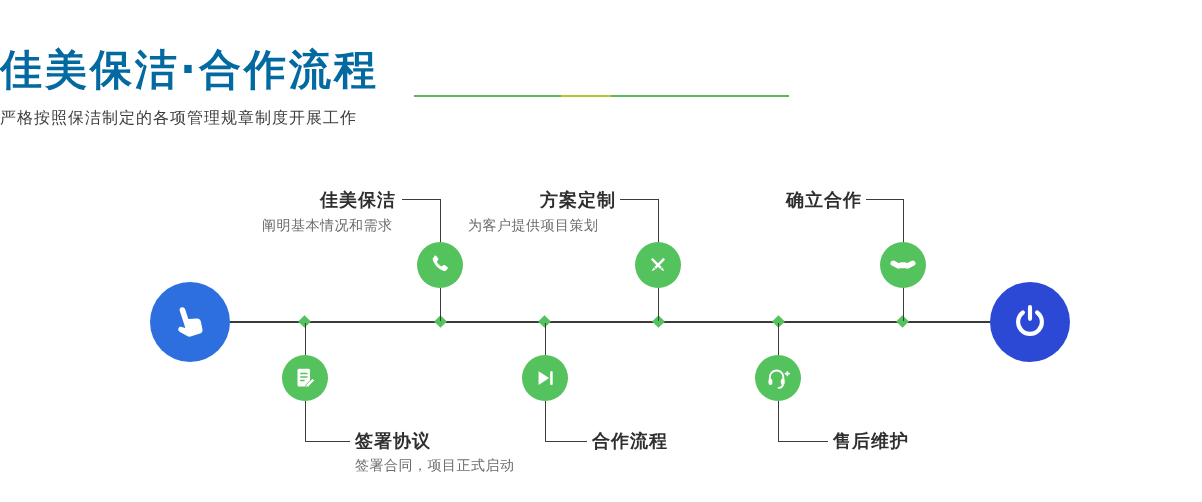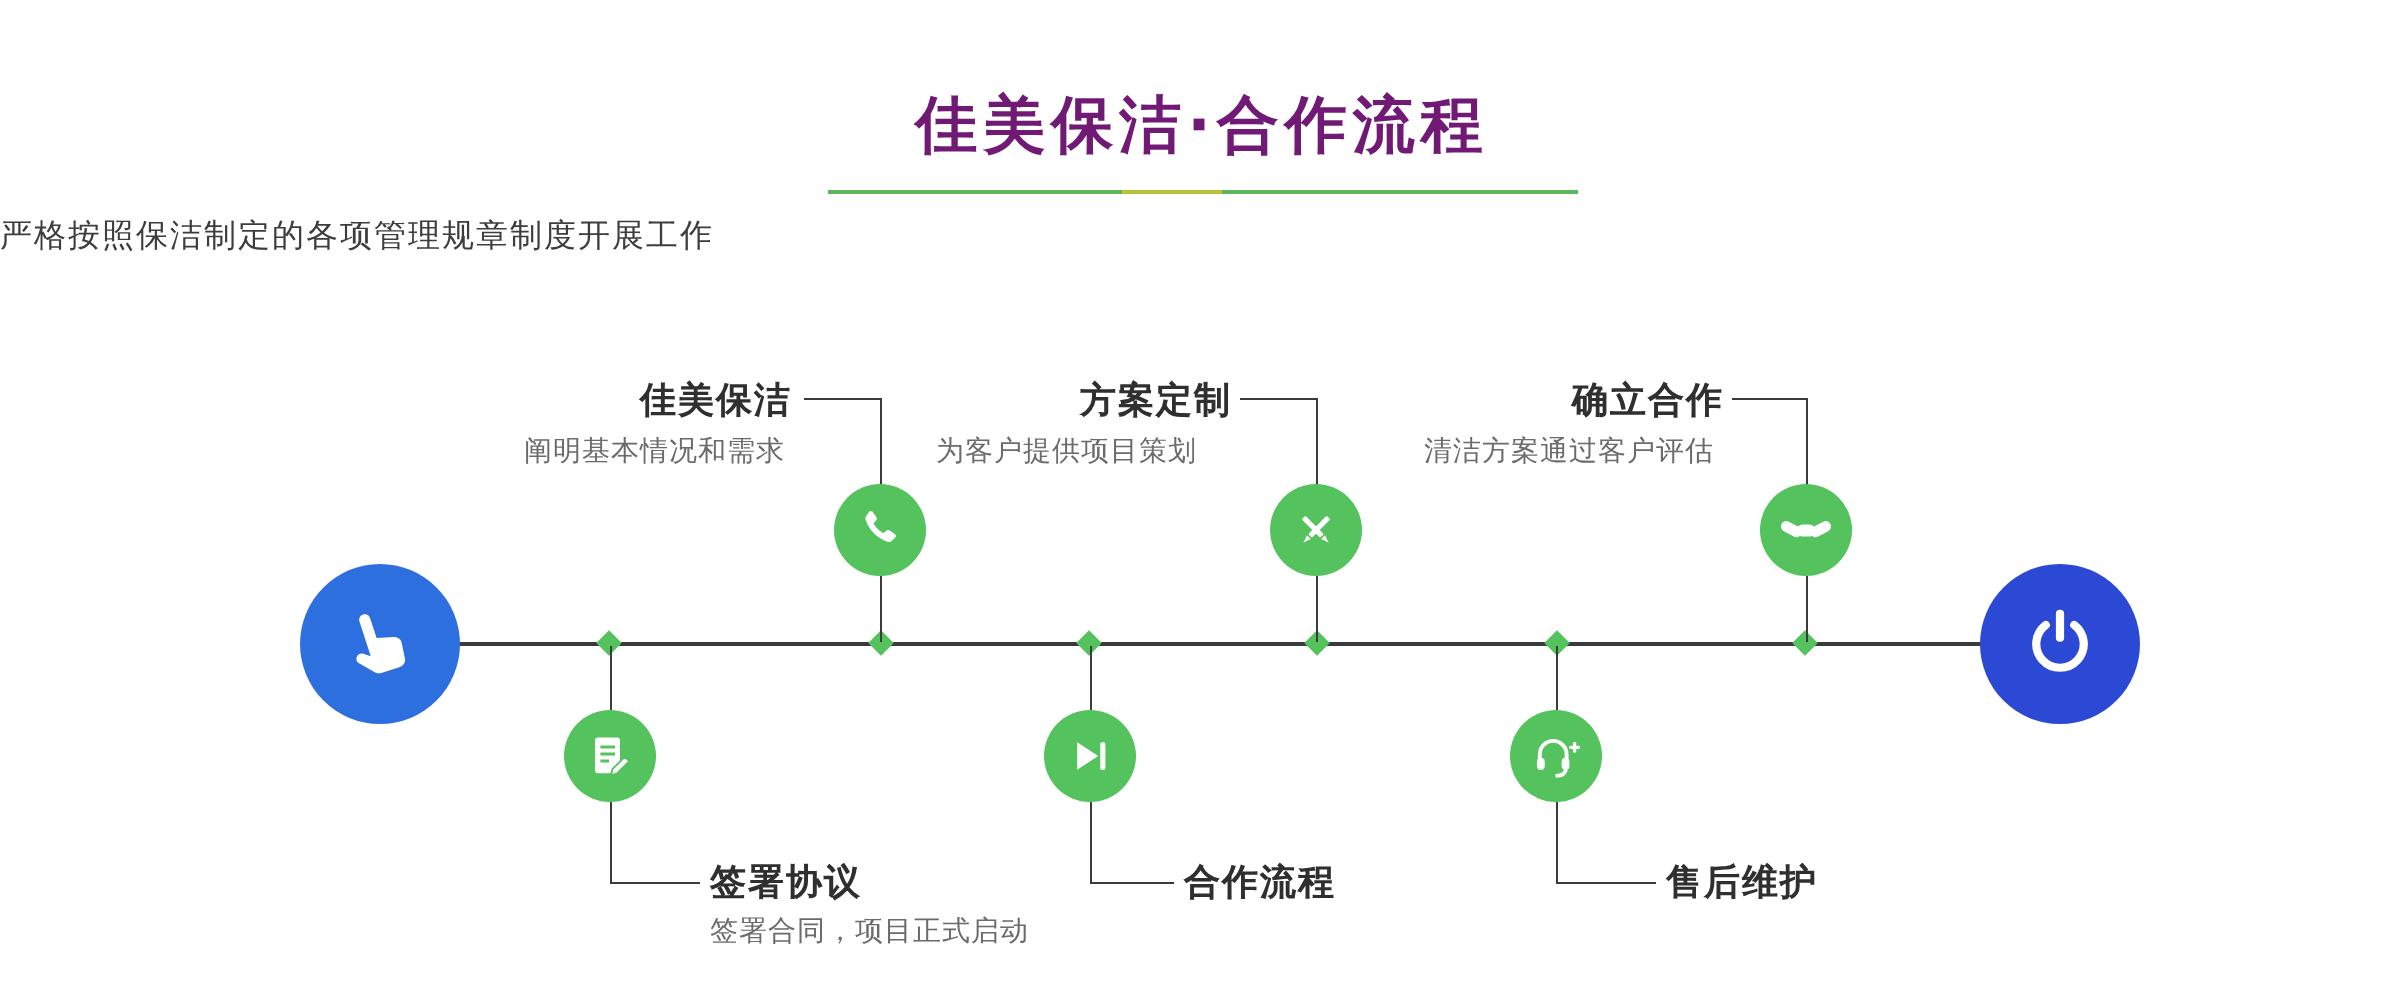--- a/index.html
+++ b/index.html
@@ -1,21 +1,21 @@
 <!DOCTYPE html>
 <html><head>
 <meta charset="utf-8">
 <style>
   html,body{margin:0;padding:0;background:#fff;}
   body{font-family:"DejaVu Sans","Liberation Sans",sans-serif;}
   .stage{position:relative;width:1202px;height:502px;background:#fff;overflow:hidden;margin:0 auto;}
 
   
-  .title{position:absolute;top:42px;left:0;width:100%;text-align:center;margin:0;
-         font-size:31px;font-weight:bold;color:#701a75;letter-spacing:3px;}
+  .title{position:absolute;top:42px;left:0;width:100%;margin:0;
+         font-size:42px;font-weight:bold;color:#0369a1;letter-spacing:3px;}
   .divider{position:absolute;top:95px;left:414px;width:375px;height:2px;display:flex;}
   .divider .seg-a{width:147px;background:#5cb85c;}
   .divider .seg-b{width:50px;background:#b9c337;}
   .divider .seg-c{flex:1;background:#5cb85c;}
   .subtitle{position:absolute;top:108px;left:0;width:100%;text-align:left;margin:0;
             font-size:16px;color:#3d3d3d;letter-spacing:1px;}
 
   
   .timeline-line{position:absolute;left:190px;top:321px;width:840px;height:2px;background:#3b3b3b;}
   .endpoint{position:absolute;width:80px;height:80px;border-radius:50%;
@@ -133,21 +133,20 @@
     </svg>
   </div>
 
   <div class="lbl" style="left:320px;top:188px">佳美保洁</div>
   <div class="desc" style="left:262px;top:217px">阐明基本情况和需求</div>
 
   <div class="lbl" style="left:540px;top:188px">方案定制</div>
   <div class="desc" style="left:468px;top:217px">为客户提供项目策划</div>
 
   <div class="lbl" style="left:786px;top:188px">确立合作</div>
-  <div class="desc" style="left:712px;top:217px">清洁方案通过客户评估</div>
 
   <div class="lbl" style="left:355px;top:429px">签署协议</div>
   <div class="desc" style="left:355px;top:457px">签署合同，项目正式启动</div>
 
   <div class="lbl" style="left:592px;top:429px">合作流程</div>
 
   <div class="lbl" style="left:833px;top:429px">售后维护</div>
 
 </div>
 

